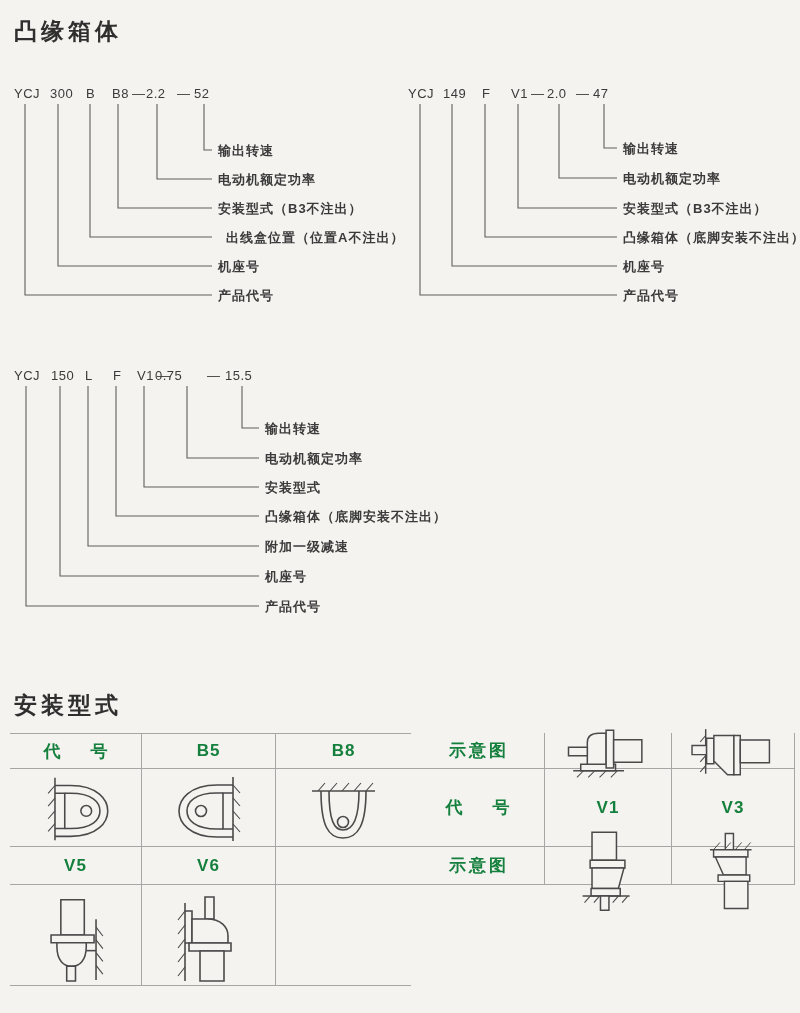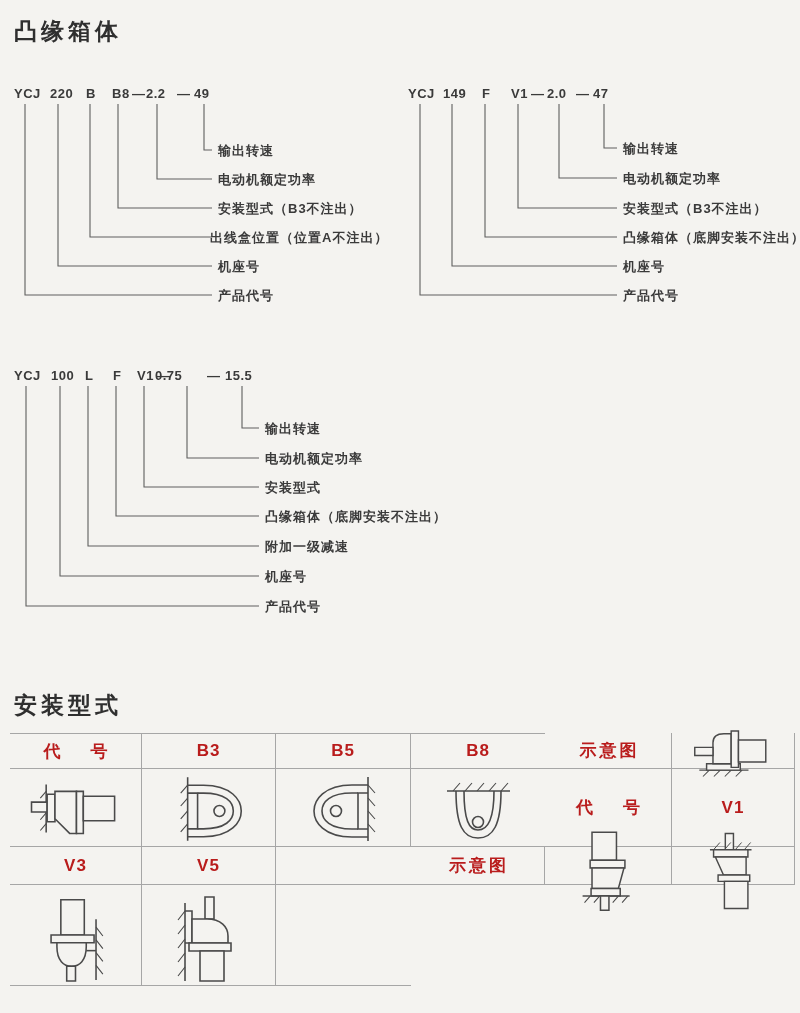--- a/index.html
+++ b/index.html
@@ -17,21 +17,21 @@
     font-size:23px;font-weight:bold;color:#2f2f2f;
     letter-spacing:4px;margin:0;
   }
   #title-model{top:16px;}
   #title-mount{top:690px;}
 
   
   .mdia{position:absolute;}
   .mdia .part{
     position:absolute;top:0;
-    font-size:13px;font-weight:bold;color:#3a3a3a;
+    font-size:13px;font-weight:normal;color:#3a3a3a;
     letter-spacing:0.5px;white-space:nowrap;
   }
   .mdia .blabel{
     position:absolute;
     font-size:13px;font-weight:600;color:#3a3a3a;
     letter-spacing:1px;white-space:nowrap;
   }
   .mdia svg.branches{position:absolute;left:0;top:0;overflow:visible;}
   .branches path{fill:none;stroke:#5e5e5e;stroke-width:1.1;}
 
@@ -42,21 +42,21 @@
   
   .mtable{
     position:absolute;left:10px;top:733px;width:785px;
     display:grid;
     grid-template-columns:132px 134px 135px 134px 127px 123px;
     grid-template-rows:36px 78px 38px 101px;
   }
   .tcell{
     border-bottom:1px solid #a6a6a6;
     display:flex;align-items:center;justify-content:center;
-    font-size:17px;font-weight:600;color:#b91c1c;
+    font-size:17px;font-weight:600;color:#15803d;
     position:relative;
   }
   .tcell.vline{border-right:1px solid #a6a6a6;}
   .tcell.toprule{border-top:1px solid #a6a6a6;}
   .tcell.codecell{letter-spacing:1px;}
   .rowlabel-code{letter-spacing:30px;margin-right:-30px;}
   .rowlabel-dia{letter-spacing:3px;margin-right:-3px;}
   .schematic{display:block;}
   .schematic path,.schematic line{stroke:#4a4a4a;stroke-width:1.6;fill:none;}
   .schematic .fillbg{fill:#f4f3f0;}
@@ -73,31 +73,31 @@
   <div class="mdia" id="dia1">
     <svg class="branches" width="392" height="226">
       <path d="M190,18 V64 H198"></path>
       <path d="M143,18 V93 H198"></path>
       <path d="M104,18 V122 H198"></path>
       <path d="M76,18 V151 H198"></path>
       <path d="M44,18 V180 H198"></path>
       <path d="M11,18 V209 H198"></path>
     </svg>
     <span class="part" style="left:0">YCJ</span>
-    <span class="part" style="left:36px">220</span>
+    <span class="part" style="left:36px">300</span>
     <span class="part" style="left:72px">B</span>
     <span class="part" style="left:98px">B8</span>
     <span class="part" style="left:118px">—</span>
     <span class="part" style="left:132px">2.2</span>
     <span class="part" style="left:163px">—</span>
-    <span class="part" style="left:180px">49</span>
+    <span class="part" style="left:180px">52</span>
     <span class="blabel" style="left:204px;top:56px">输出转速</span>
     <span class="blabel" style="left:204px;top:85px">电动机额定功率</span>
     <span class="blabel" style="left:204px;top:114px">安装型式（B3不注出）</span>
-    <span class="blabel" style="left:196px;top:143px">出线盒位置（位置A不注出）</span>
+    <span class="blabel" style="left:212px;top:143px">出线盒位置（位置A不注出）</span>
     <span class="blabel" style="left:204px;top:172px">机座号</span>
     <span class="blabel" style="left:204px;top:201px">产品代号</span>
   </div>
 
   <div class="mdia" id="dia2">
     <svg class="branches" width="388" height="226">
       <path d="M196,18 V62 H209"></path>
       <path d="M151,18 V92 H209"></path>
       <path d="M110,18 V122 H209"></path>
       <path d="M77,18 V151 H209"></path>
@@ -124,21 +124,21 @@
     <svg class="branches" width="468" height="252">
       <path d="M228,18 V60 H245"></path>
       <path d="M173,18 V90 H245"></path>
       <path d="M130,18 V119 H245"></path>
       <path d="M102,18 V148 H245"></path>
       <path d="M74,18 V178 H245"></path>
       <path d="M46,18 V208 H245"></path>
       <path d="M12,18 V238 H245"></path>
     </svg>
     <span class="part" style="left:0">YCJ</span>
-    <span class="part" style="left:37px">100</span>
+    <span class="part" style="left:37px">150</span>
     <span class="part" style="left:71px">L</span>
     <span class="part" style="left:99px">F</span>
     <span class="part" style="left:123px">V1</span>
     <span class="part" style="left:143px">—</span>
     <span class="part" style="left:141px">0.75</span>
     <span class="part" style="left:193px">—</span>
     <span class="part" style="left:211px">15.5</span>
     <span class="blabel" style="left:251px;top:52px">输出转速</span>
     <span class="blabel" style="left:251px;top:82px">电动机额定功率</span>
     <span class="blabel" style="left:251px;top:111px">安装型式</span>
@@ -148,21 +148,20 @@
     <span class="blabel" style="left:251px;top:230px">产品代号</span>
   </div>
 
   <h2 class="h-title" id="title-mount">安装型式</h2>
 
   <div class="mtable">
 
     <div class="tcell vline toprule">
       <span class="rowlabel-code">代号</span>
     </div>
-    <div class="tcell vline toprule codecell">B3</div>
     <div class="tcell vline toprule codecell">B5</div>
     <div class="tcell toprule codecell">B8</div>
 
     <div class="tcell vline">
       <span class="rowlabel-dia">示意图</span>
     </div>
     <div class="tcell vline">
       <svg class="schematic" width="134" height="78" viewBox="0 0 134 78">
         <path d="M30,60 H84"></path>
         <path class="hatch" d="M34,67 L41,60 M46,67 L53,60 M58,67 L65,60 M70,67 L77,60"></path>
@@ -213,20 +212,21 @@
         <circle cx="61" cy="53" r="5.5"></circle>
       </svg>
     </div>
 
     <div class="tcell vline">
       <span class="rowlabel-code">代号</span>
     </div>
     <div class="tcell vline codecell">V1</div>
     <div class="tcell vline codecell">V3</div>
     <div class="tcell vline codecell">V5</div>
+    <div class="tcell vline codecell">V6</div>
     <div class="tcell codecell"></div>
 
     <div class="tcell vline">
       <span class="rowlabel-dia">示意图</span>
     </div>
     <div class="tcell vline">
       <svg class="schematic" width="134" height="100" viewBox="0 0 134 100">
         <path class="fillbg" d="M50,14 H76 V44 H50 Z"></path>
         <path class="fillbg" d="M48,44 H85 V52 H48 Z"></path>
         <path class="fillbg" d="M50,52 H84 L78,74 H50 Z"></path>

